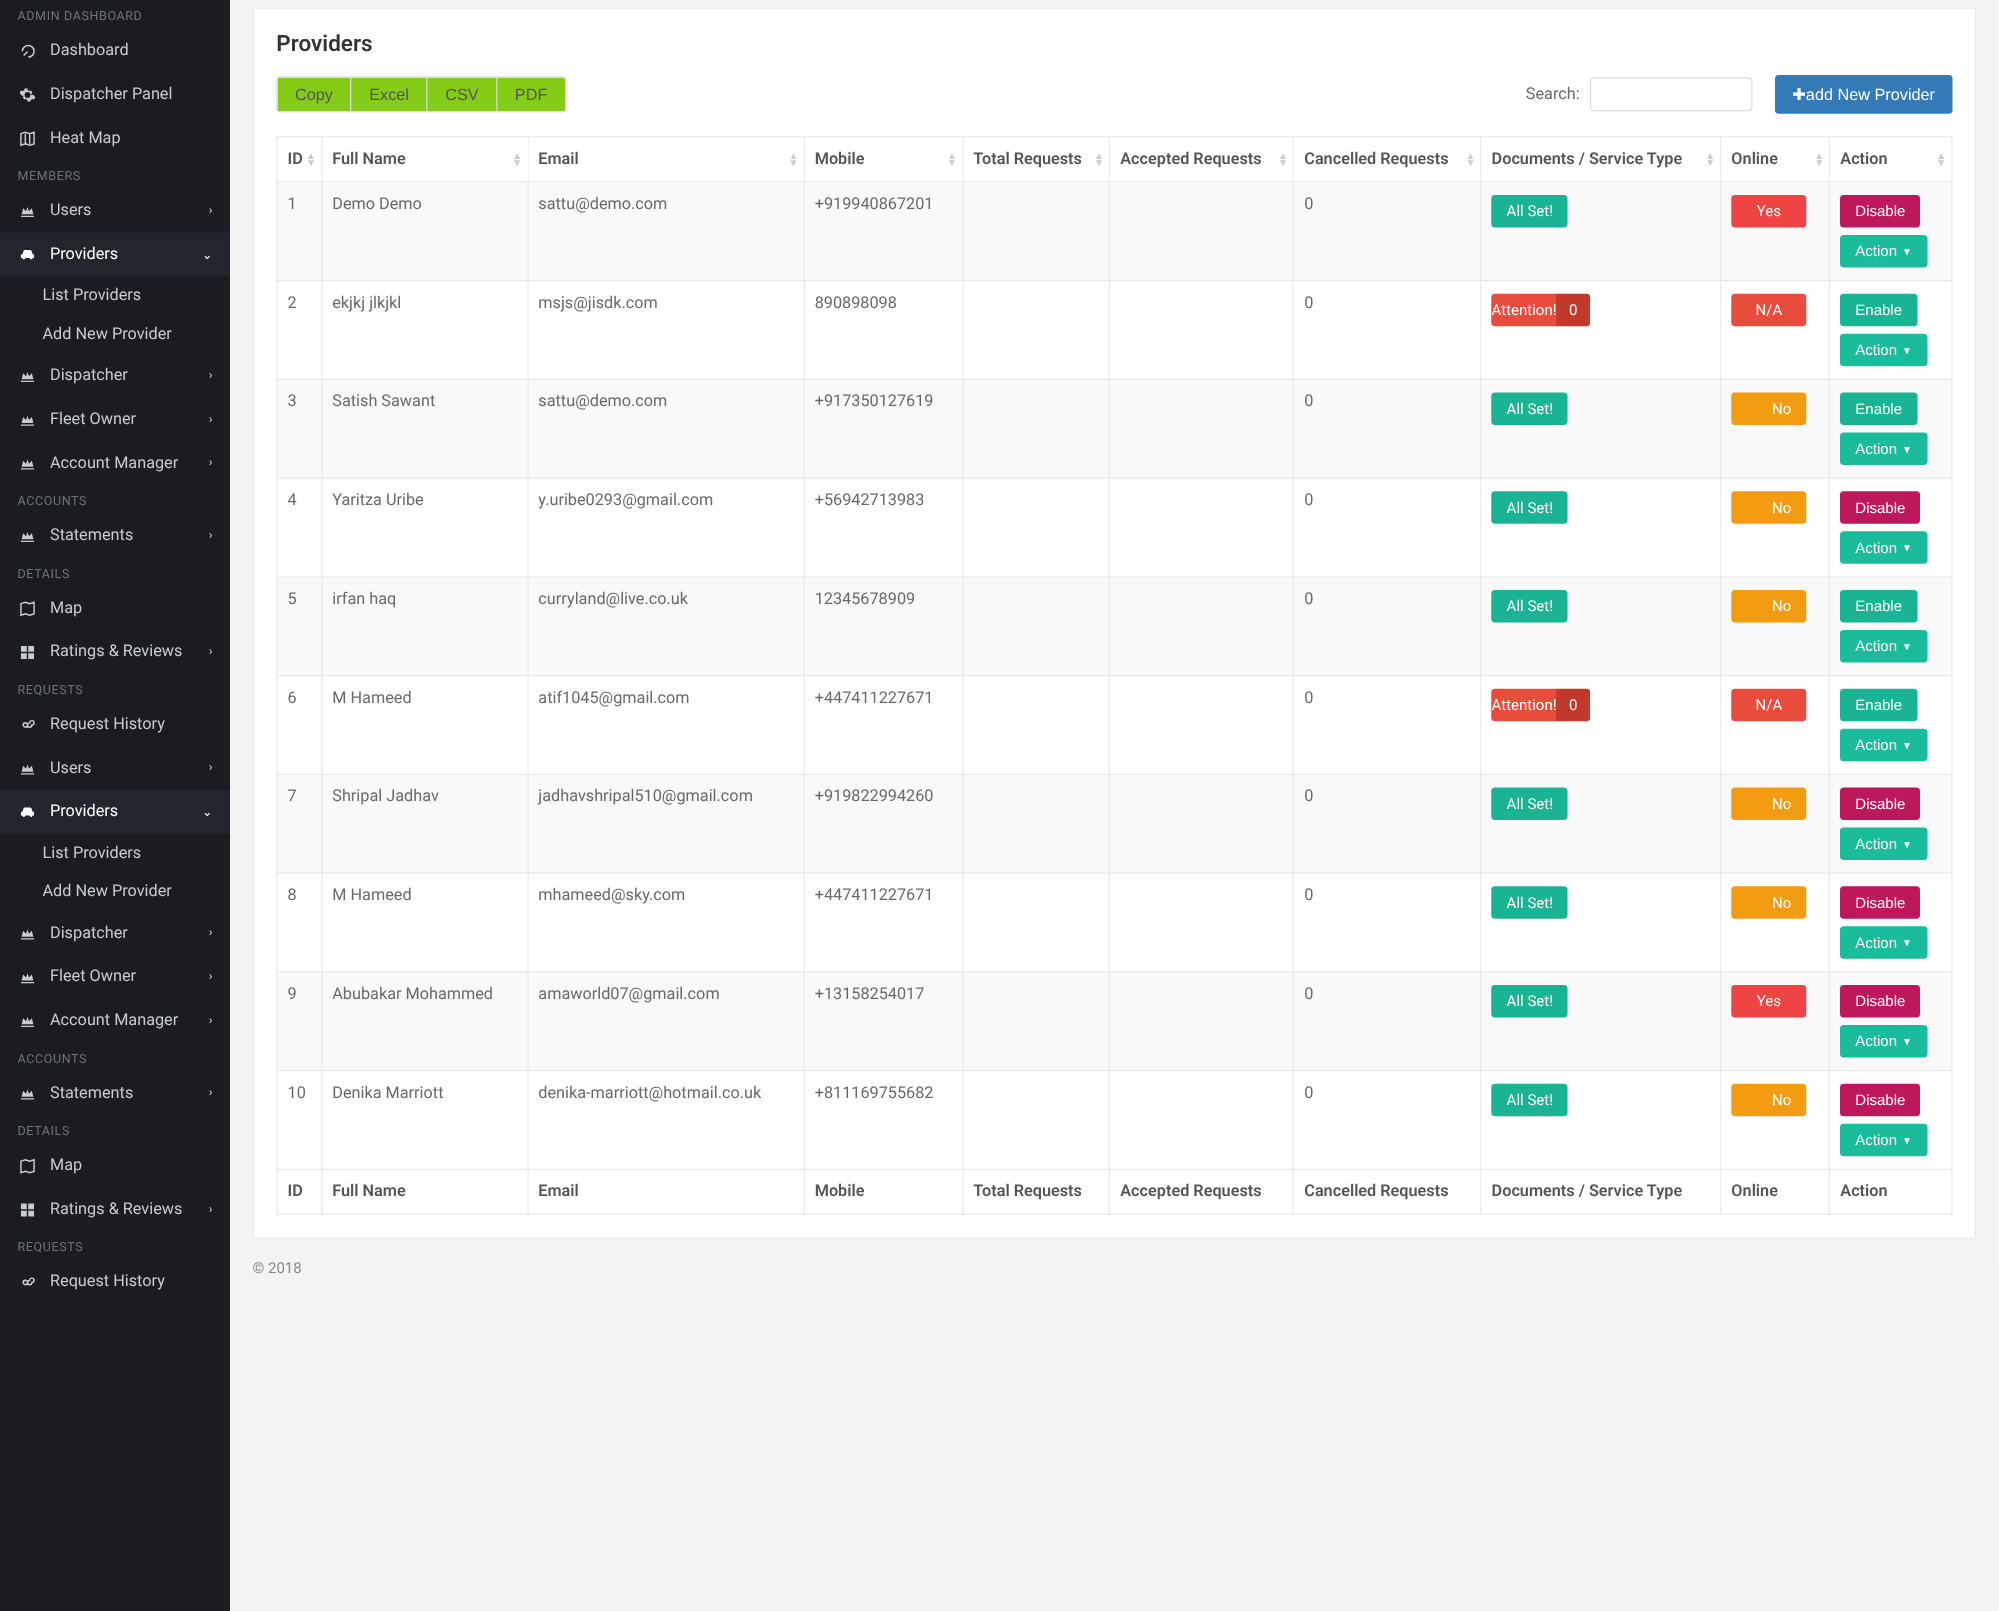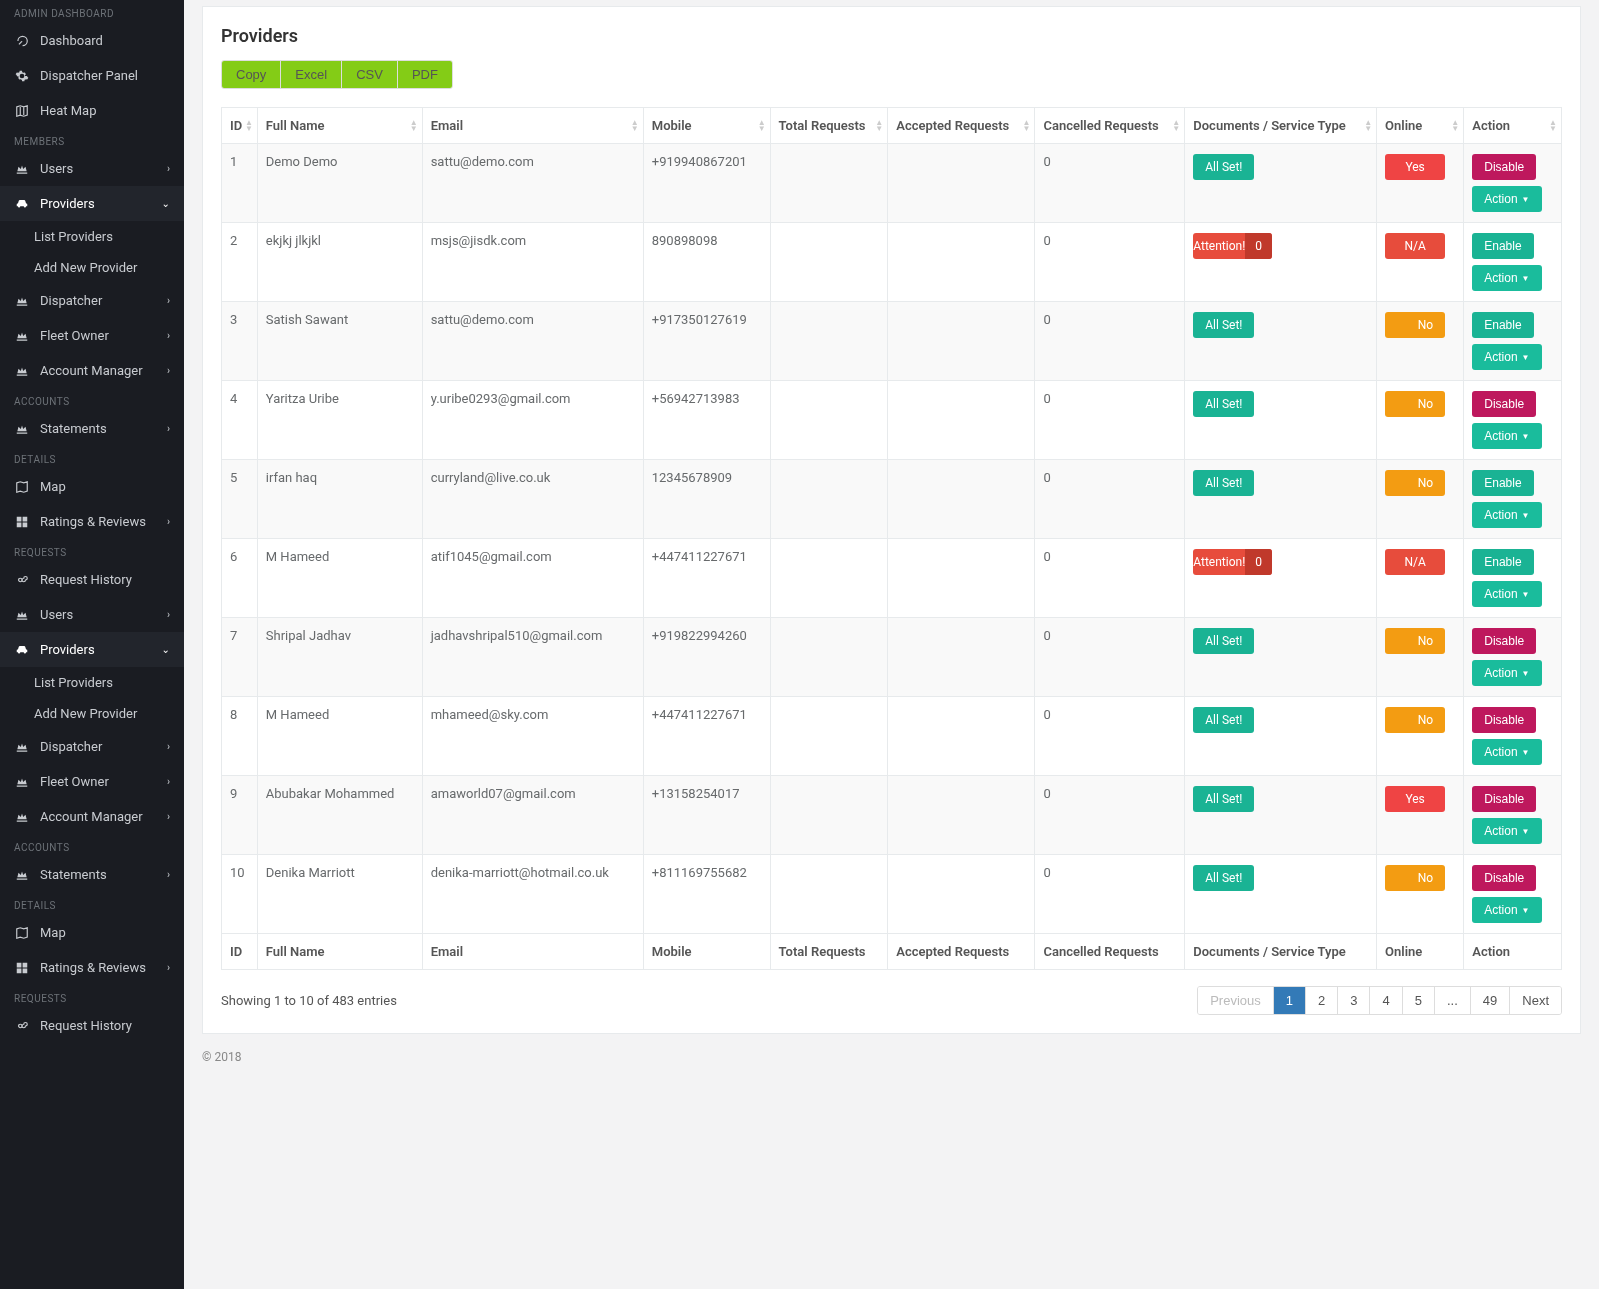--- a/index.html
+++ b/index.html
@@ -274,20 +274,27 @@
   <main class="main">
     <div class="panel">
       <h2 class="page-title">Providers</h2>
 
       <div class="toolbar-row">
         <div class="export-btns">
           <button class="export-btn">Copy</button>
           <button class="export-btn">Excel</button>
           <button class="export-btn">CSV</button>
           <button class="export-btn">PDF</button>
+        </div>
+        <div class="search-block">
+          <span>Search:</span>
+          <input type="text" class="search-input" style="">
+          <button class="btn-primary">
+            <span>✚</span><span>add New Provider</span>
+          </button>
         </div>
       </div>
 
       <table>
         <thead>
           <tr>
             <th><span>ID</span><span class="sort">▲<br>▼</span></th>
             <th><span>Full Name</span><span class="sort">▲<br>▼</span></th>
             <th><span>Email</span><span class="sort">▲<br>▼</span></th>
             <th><span>Mobile</span><span class="sort">▲<br>▼</span></th>
@@ -486,31 +493,17 @@
             <th>Total Requests</th>
             <th>Accepted Requests</th>
             <th>Cancelled Requests</th>
             <th>Documents / Service Type</th>
             <th>Online</th>
             <th>Action</th>
           </tr>
         </tfoot>
       </table>
 
-      <div class="table-info">
-        <span>Showing 1 to 10 of 483 entries</span>
-        <div class="pagination" id="pagination">
-            <button class="page-btn disabled">Previous</button>
-            <button class="page-btn active">1</button>
-            <button class="page-btn">2</button>
-            <button class="page-btn">3</button>
-            <button class="page-btn">4</button>
-            <button class="page-btn">5</button>
-            <button class="page-btn">...</button>
-            <button class="page-btn">49</button>
-            <button class="page-btn">Next</button>
-          </div>
-      </div>
     </div>
 
     <div class="footer">© 2018</div>
   </main>
 </div>
 
 </body></html>

